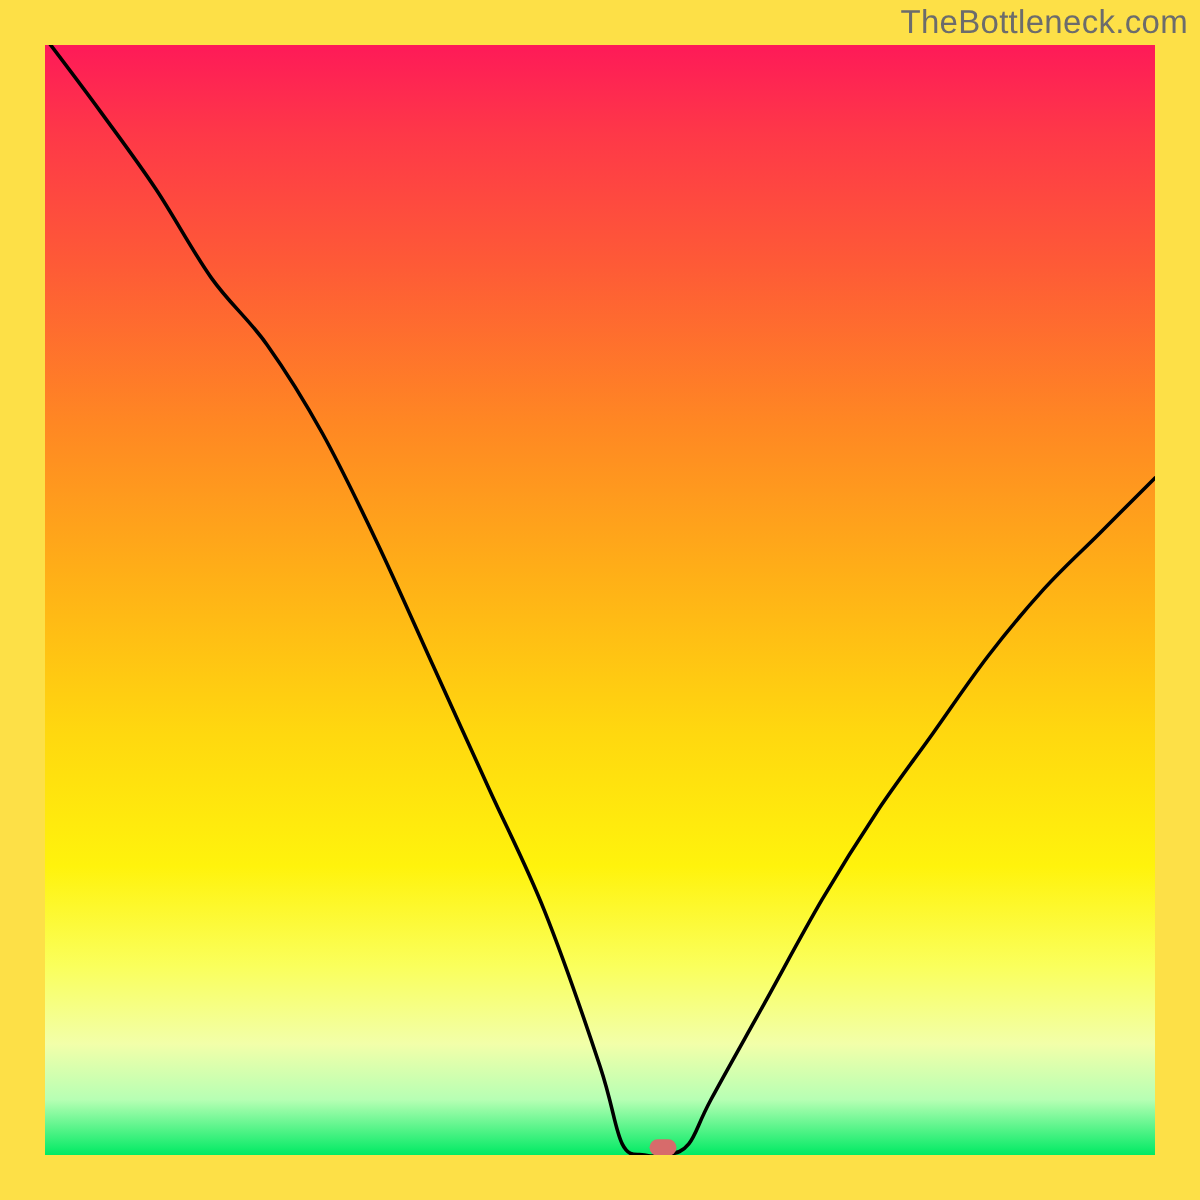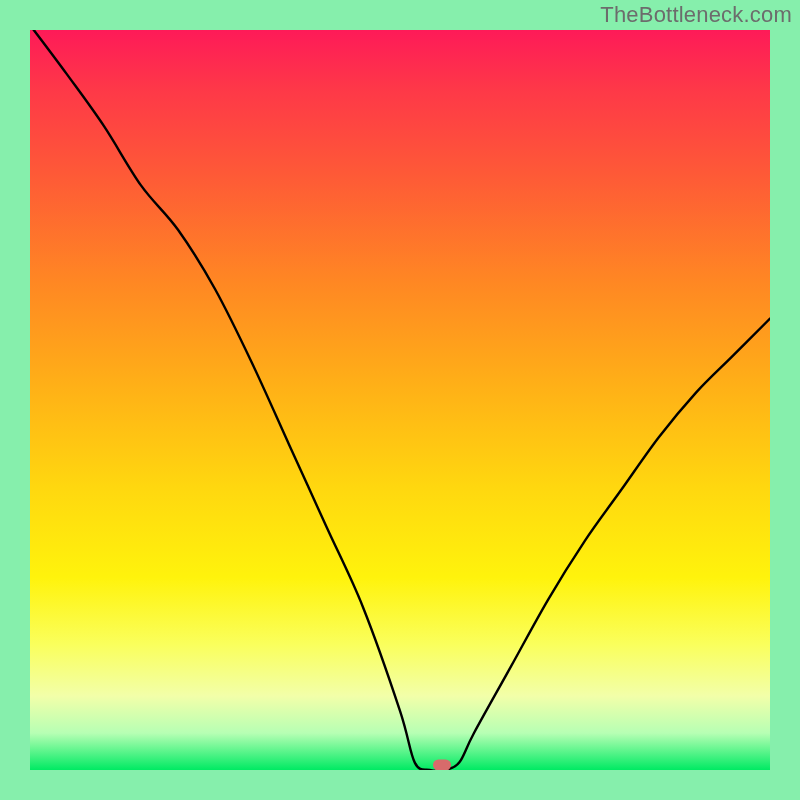--- a/index.html
+++ b/index.html
@@ -8,21 +8,21 @@
     width: 800px;
     height: 800px;
     background: #000;
     overflow: hidden;
     font-family: Arial, Helvetica, sans-serif;
   }
   .frame {
     position: relative;
     width: 800px;
     height: 800px;
-    background: #86efac;
+    background: #fde047;
   }
   .watermark {
     position: absolute;
     top: 2px;
     right: 8px;
     color: #6c6c6c;
     font-size: 22px;
     font-weight: 500;
     letter-spacing: 0.2px;
     z-index: 10;

